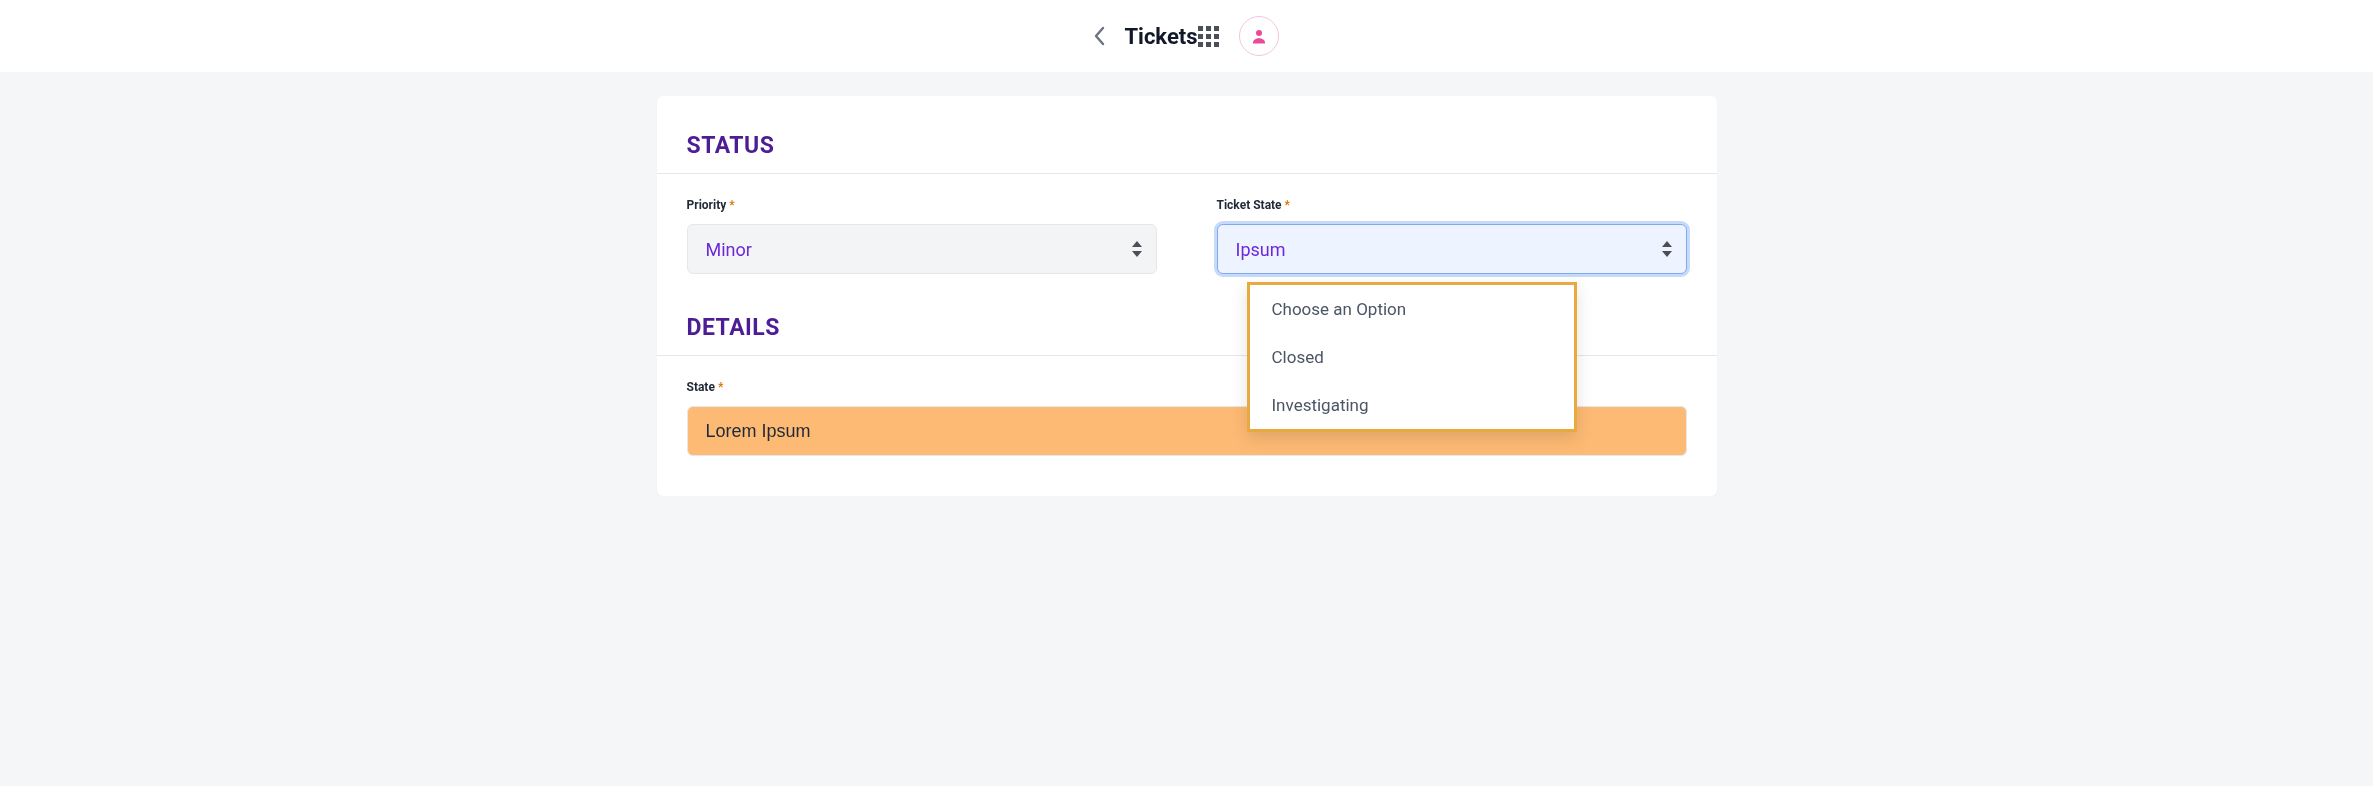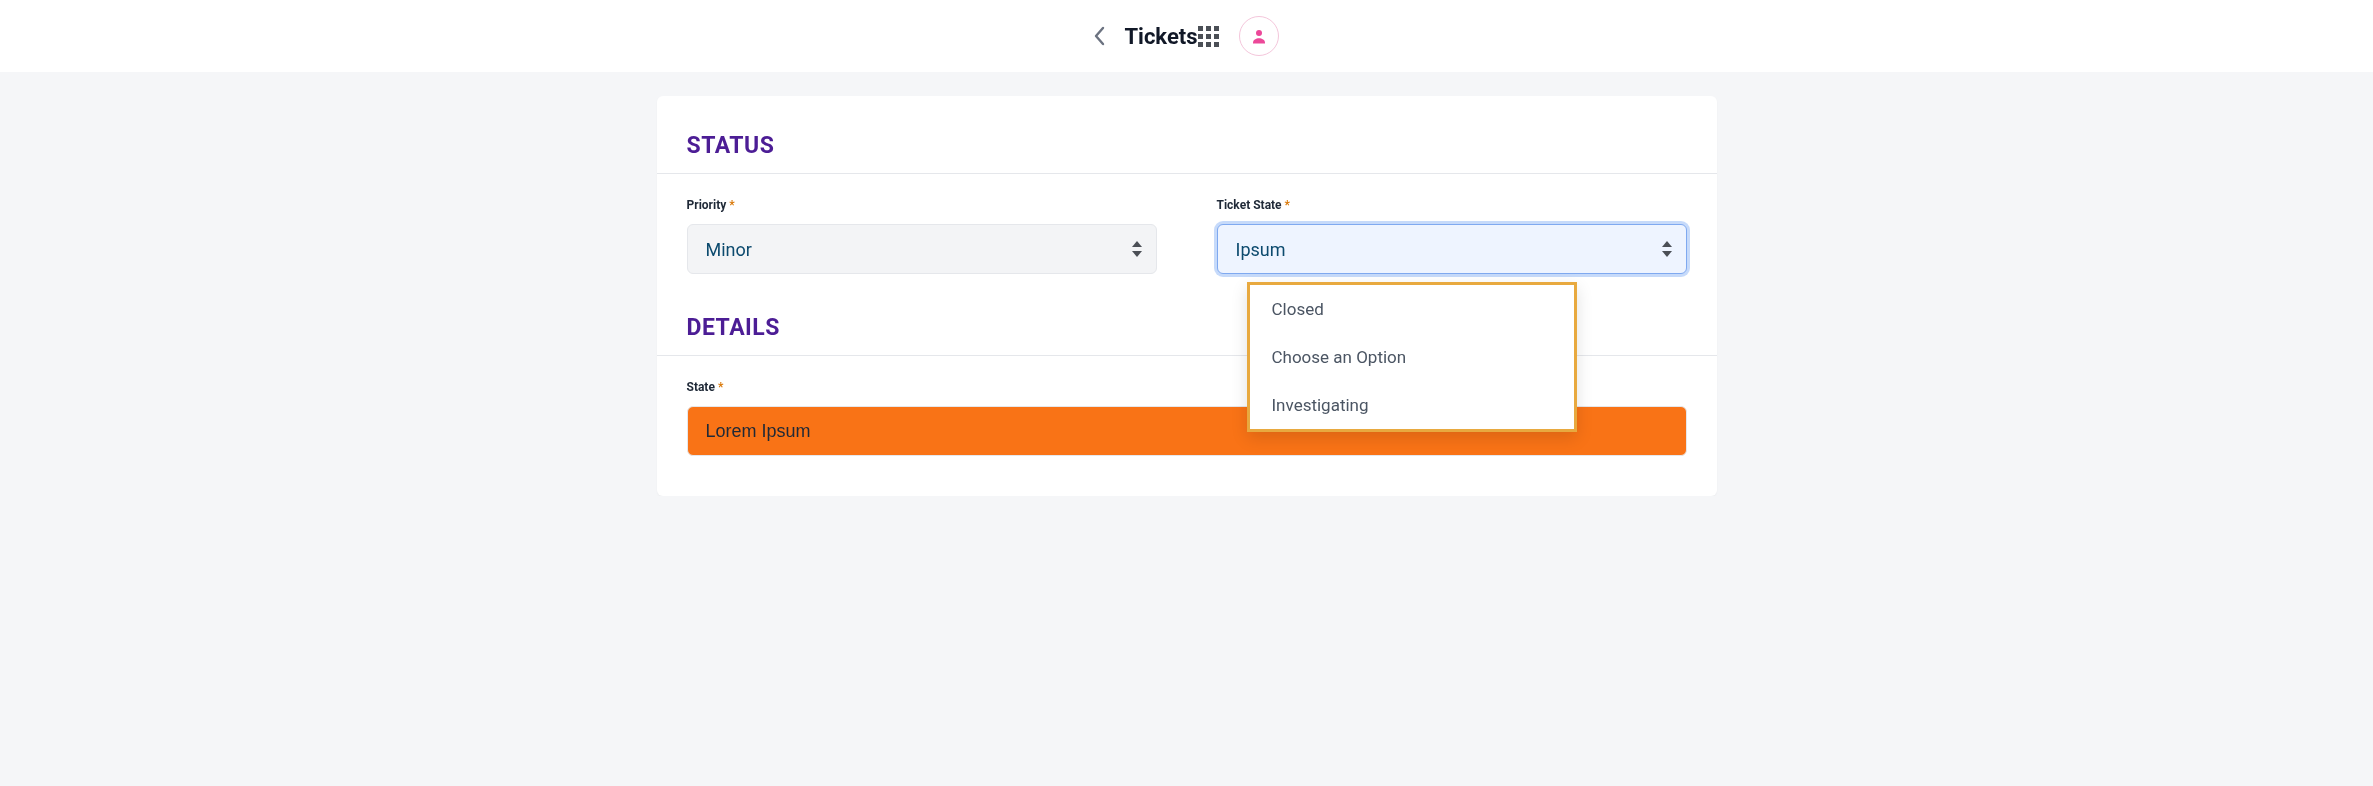--- a/index.html
+++ b/index.html
@@ -107,21 +107,21 @@
       width: 100%;
     }
     .select-control {
       width: 100%;
       height: 50px;
       background: #f3f4f6;
       border: 1px solid #e5e7eb;
       border-radius: 6px;
       padding: 0 44px 0 18px;
       font-size: 18px;
-      color: #0c4a6e;
+      color: #6d28d9;
       display: flex;
       align-items: center;
       cursor: pointer;
     }
     .select-control.focused {
       background: #eef4ff;
       border: 1px solid #7fa9f0;
       box-shadow: 0 0 0 3px rgba(93, 148, 240, 0.35);
     }
     .sort-arrows {
@@ -152,21 +152,21 @@
       font-size: 17px;
       color: #4b5563;
       cursor: pointer;
     }
     .details-row {
       padding: 0 30px;
     }
     .text-input {
       width: 100%;
       height: 50px;
-      background: #f97316;
+      background: #fdba74;
       border: 1px solid #e5e7eb;
       border-radius: 6px;
       padding: 0 18px;
       font-size: 18px;
       color: #1f2937;
     }
   </style>
 </head>
 <body>
 
@@ -237,22 +237,22 @@
         </div>
         <span class="sort-arrows">
           <svg width="12" height="7" viewBox="0 0 12 7">
               <path d="M6 0 L11 6 L1 6 Z" fill="#4b4f56"></path>
             </svg>
           <svg width="12" height="7" viewBox="0 0 12 7">
               <path d="M6 7 L11 1 L1 1 Z" fill="#4b4f56"></path>
             </svg>
         </span>
         <div class="dropdown-panel">
+          <div class="dropdown-item">Choose an Option</div>
           <div class="dropdown-item">Closed</div>
-          <div class="dropdown-item">Choose an Option</div>
           <div class="dropdown-item">Investigating</div>
         </div>
       </div>
     </div>
 
   </div>
 
   <div class="section-header">DETAILS</div>
 
   <div class="details-row">

